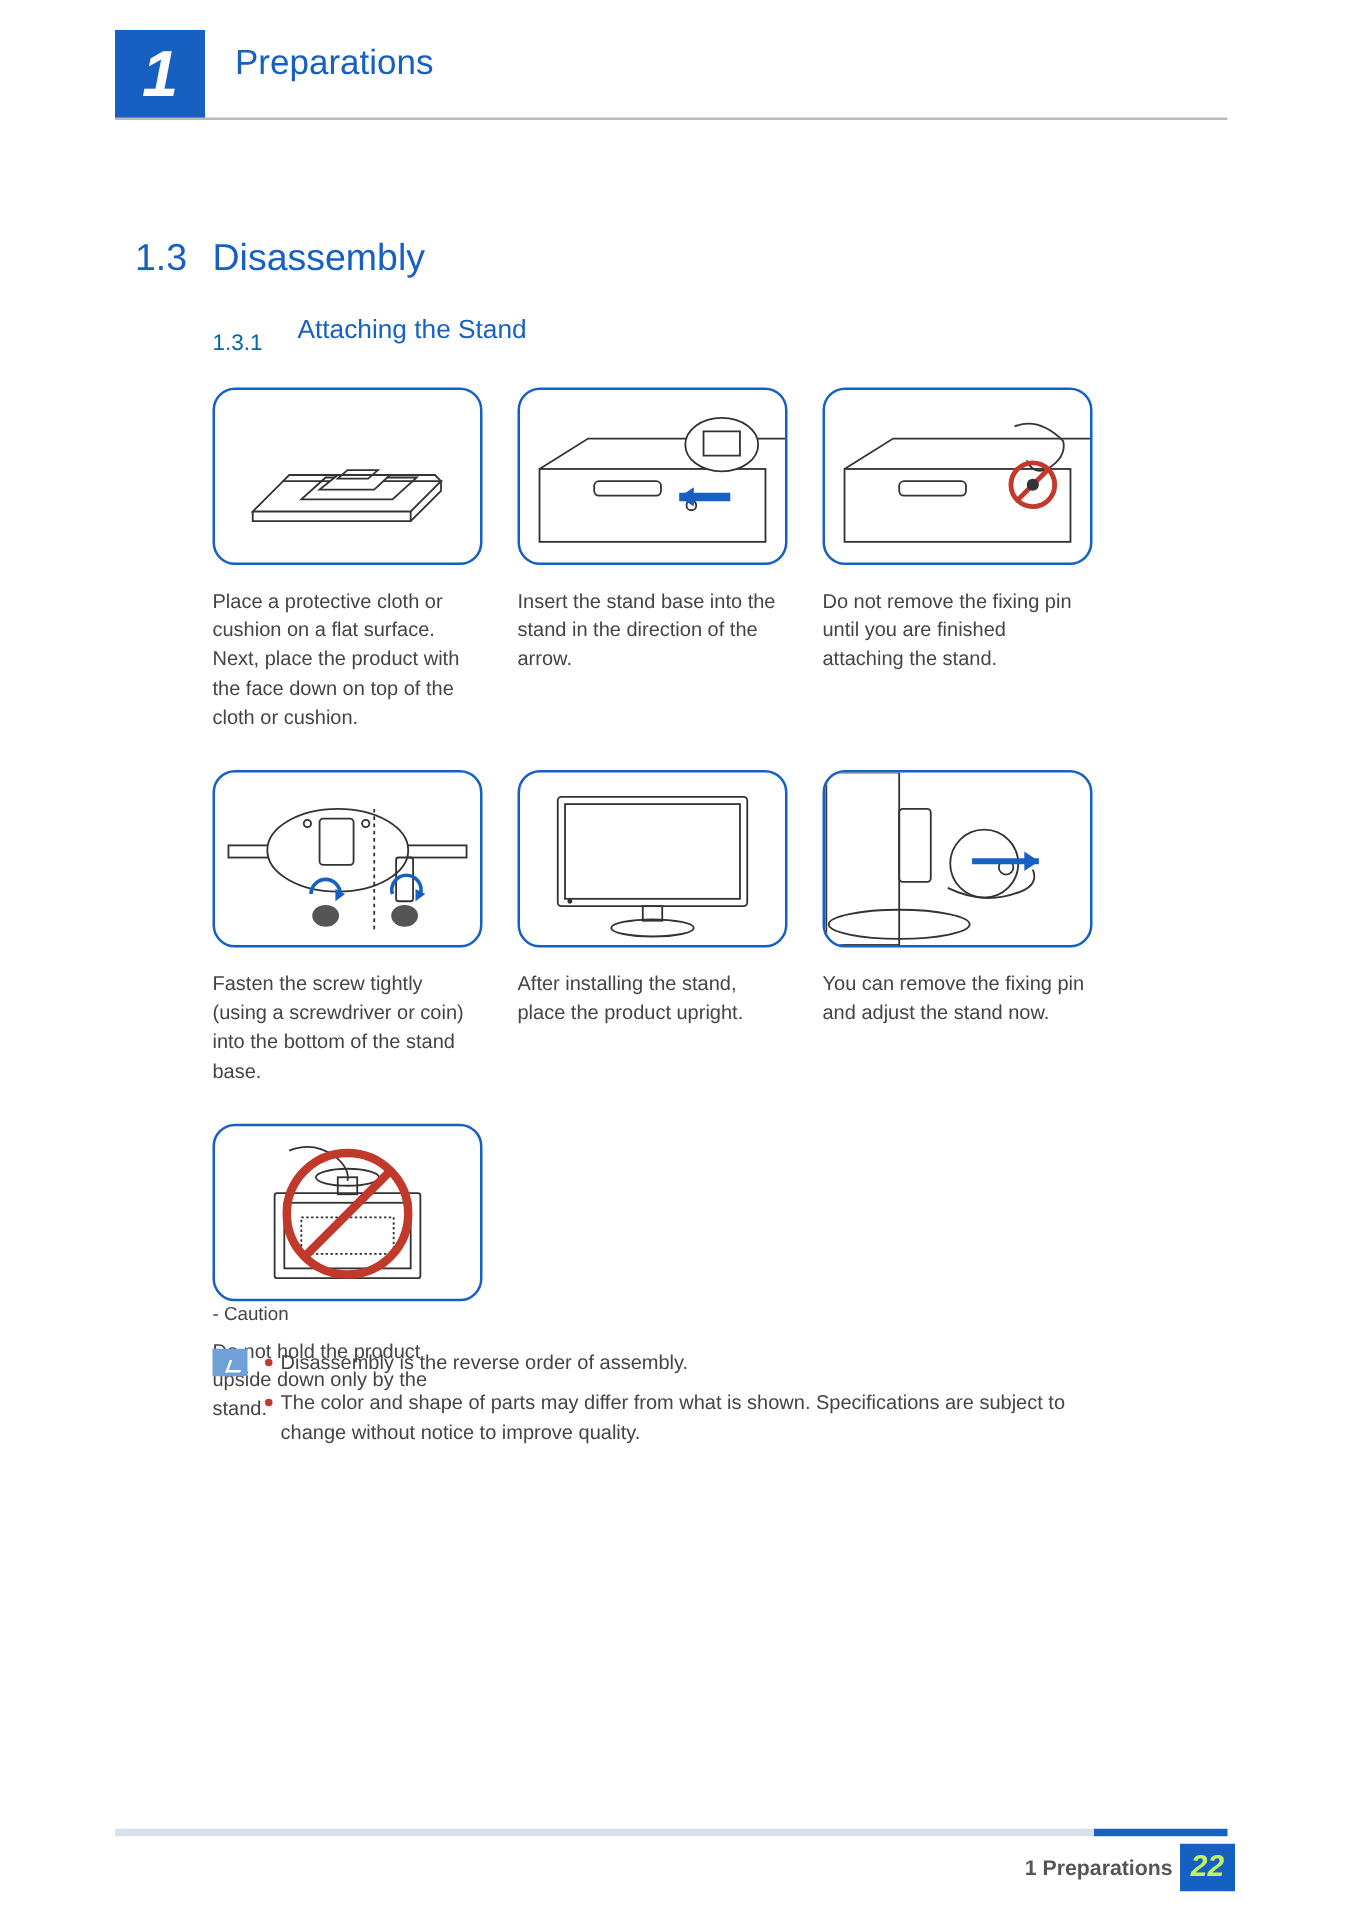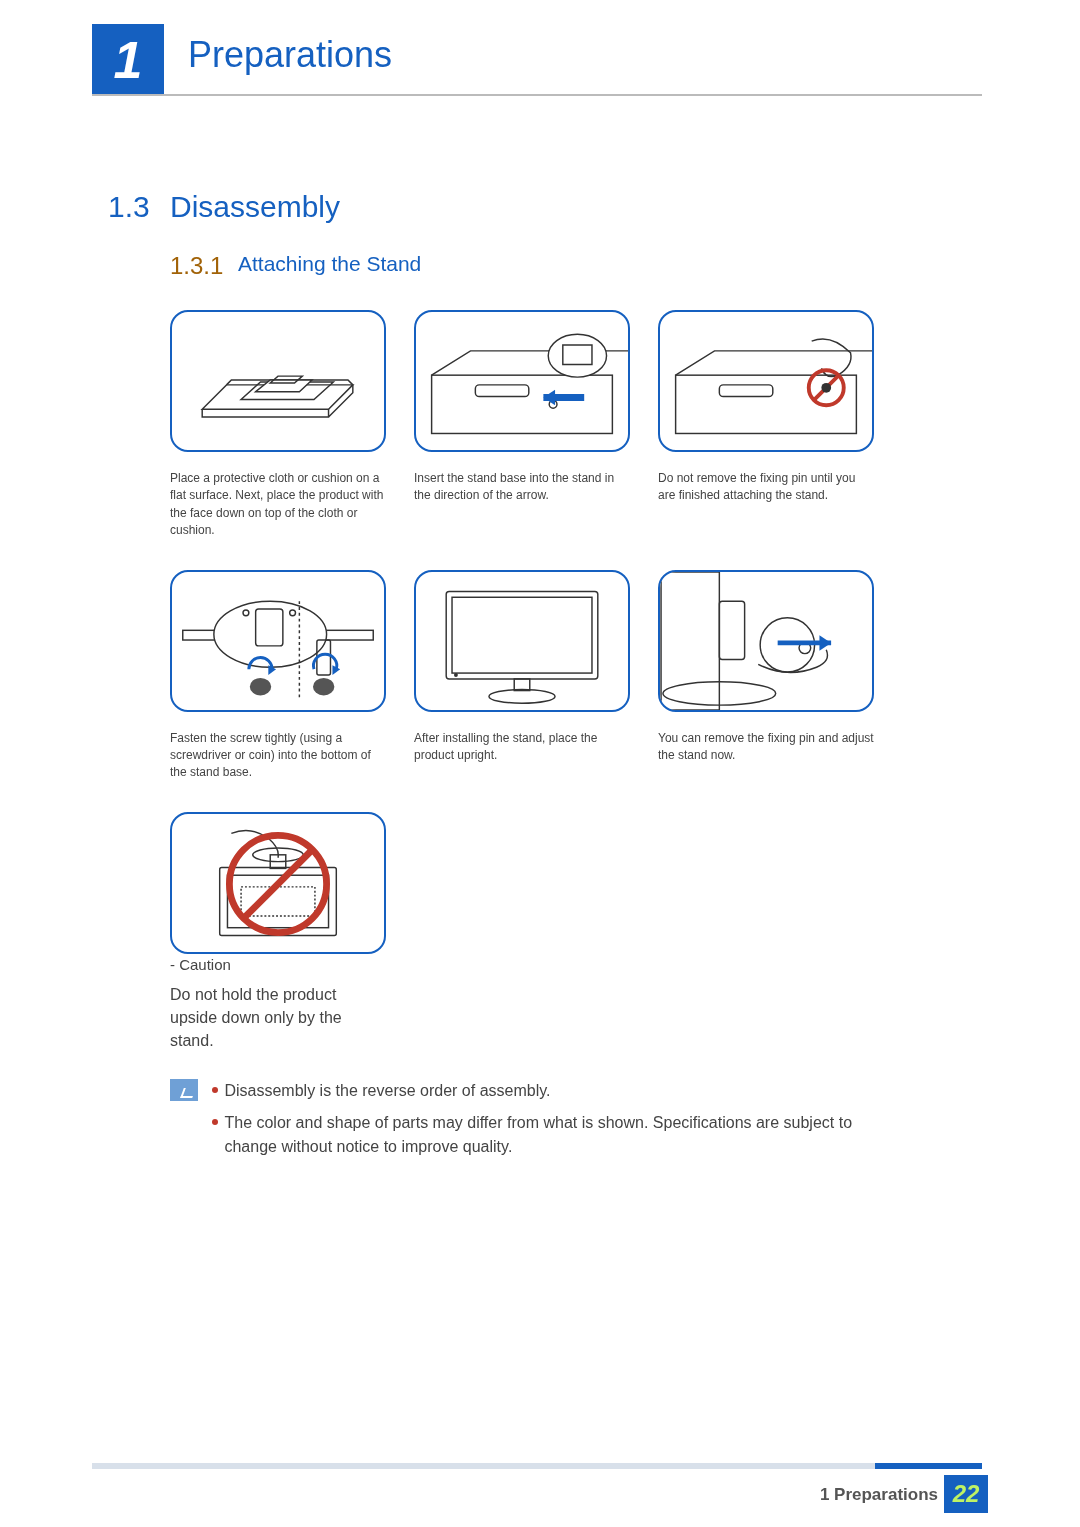--- a/index.html
+++ b/index.html
@@ -26,21 +26,21 @@
     color: #fff;
     font-size: 52px;
     font-weight: bold;
     font-style: italic;
   }
   .chapter-title {
     position: absolute;
     top: 34px;
     left: 188px;
     color: #1560c0;
-    font-size: 36px;
+    font-size: 28px;
     font-weight: 500;
   }
   .header-rule {
     position: absolute;
     top: 94px;
     left: 92px;
     width: 890px;
     height: 2px;
     border: none;
     border-top: 2px solid #bbb;
@@ -57,24 +57,24 @@
   .sec-title {
     position: absolute;
     top: 190px;
     left: 170px;
     color: #1560c0;
     font-size: 30px;
     font-weight: 500;
   }
   .subsec-num {
     position: absolute;
-    top: 252px;
+    top: 264px;
     left: 170px;
-    color: #a16207;
-    font-size: 24px;
+    color: #0369a1;
+    font-size: 18px;
     font-weight: 500;
   }
   .subsec-title {
     position: absolute;
     top: 252px;
     left: 238px;
     color: #1560c0;
     font-size: 21px;
     font-weight: 500;
   }
@@ -93,21 +93,21 @@
     width: 216px;
     height: 142px;
     border: 2px solid #1560c0;
     border-radius: 18px;
     background: #fff;
     position: relative;
     overflow: hidden;
   }
   .caption {
     margin-top: 18px;
-    font-size: 12px;
+    font-size: 16px;
     line-height: 1.45;
     color: #444;
   }
   
   .fig1 svg, .fig2 svg, .fig3 svg, .fig4 svg, .fig5 svg, .fig6 svg, .fig7 svg {
     width: 100%; height: 100%;
   }
   
   .notes {
     position: absolute;

